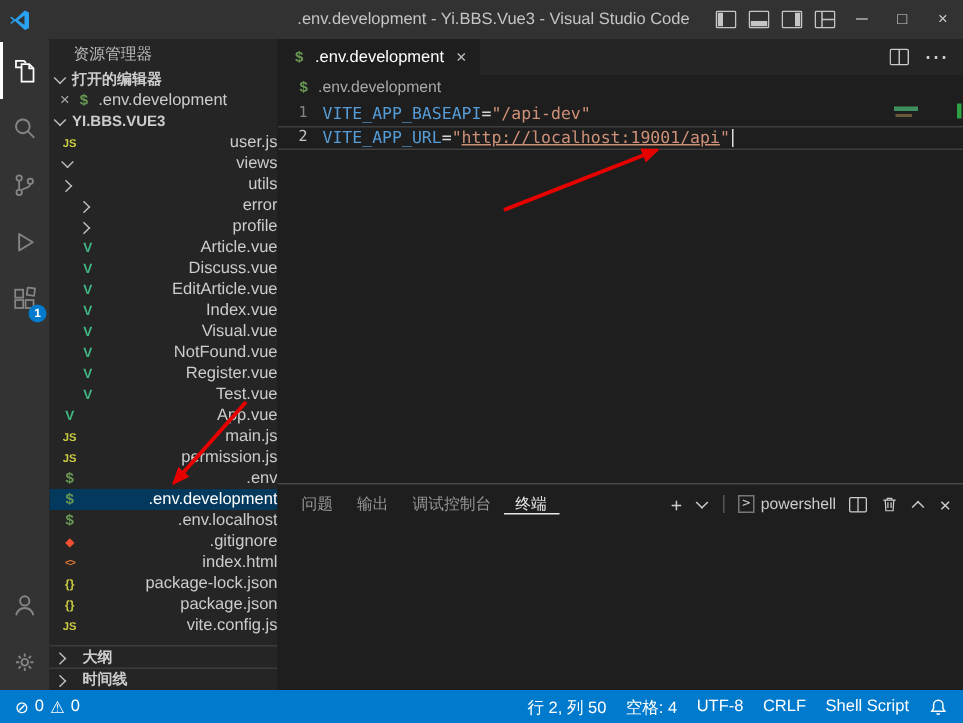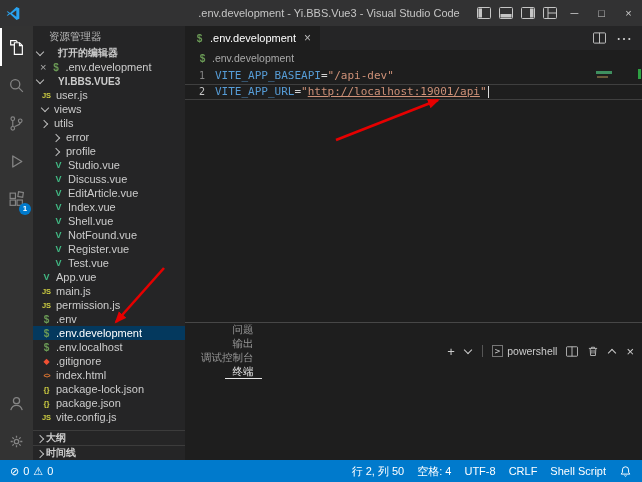--- a/index.html
+++ b/index.html
@@ -22,41 +22,41 @@
   .activitybar { flex:0 0 33px; background:#333333; display:flex; flex-direction:column; align-items:center; padding-top:2px; }
   .ab-icon { width:33px; height:38px; display:flex; align-items:center; justify-content:center; color:#858585; position:relative; }
   .ab-icon.active { color:#ffffff; box-shadow:inset 2px 0 0 #ffffff; }
   .ab-bottom { margin-top:auto; }
   .ab-badge { position:absolute; right:2px; bottom:3px; background:#007acc; color:#fff; width:12px; height:12px;
               border-radius:50%; font-size:8px; line-height:12px; text-align:center; font-weight:bold; }
 
   
   .sidebar { flex:0 0 152px; background:#252526; display:flex; flex-direction:column; font-size:11px; min-height:0; }
   .sb-title { flex:0 0 18px; line-height:20px; padding-left:16px; font-size:10.5px; color:#bbbbbb; white-space:nowrap; }
-  .sb-header { flex:0 0 14px; display:flex; align-items:center; gap:13px; padding-left:3px; font-size:10px; font-weight:bold; color:#cccccc; }
+  .sb-header { flex:0 0 14px; display:flex; align-items:center; gap:3px; padding-left:3px; font-size:10px; font-weight:bold; color:#cccccc; }
   .oe-item { flex:0 0 14px; display:flex; align-items:center; gap:4px; padding-left:7px; }
   .oe-close { color:#aaaaaa; font-size:11px; line-height:1; }
   .file-tree { flex:1; overflow:hidden; }
-  .tree-row { height:14px; display:flex; align-items:center; gap:4px; white-space:nowrap; cursor:pointer; }
+  .tree-row { height:14px; display:flex; align-items:center; gap:4px; white-space:nowrap; cursor:pointer;justify-content:space-between; }
   .tree-row.selected { background:#04395e; color:#ffffff; }
   .tree-label { font-size:11px; }
   .fi { flex:0 0 11px; width:11px; display:inline-flex; justify-content:center; align-items:center; font-size:9px; }
   .fi-js   { color:#cbcb41; font-weight:bold; font-size:7.5px; }
   .fi-vue  { color:#41b883; font-weight:bold; font-size:9px; }
   .fi-env  { color:#6a9955; font-weight:bold; font-size:10px; }
   .fi-git  { color:#f05033; font-size:8px; }
   .fi-html { color:#e37933; font-weight:bold; font-size:7px; letter-spacing:-1px; }
   .fi-json { color:#cbcb41; font-weight:bold; font-size:8px; }
   .fi-info { background:#519aba; color:#fff; border-radius:50%; flex:0 0 9px; width:9px; height:9px;
              font-size:7px; line-height:9px; text-align:center; font-style:italic; font-weight:bold; }
   .chev { flex:0 0 9px; width:9px; height:9px; position:relative; display:inline-block; }
   .chev::before { content:""; position:absolute; width:5px; height:5px; border-right:1px solid #bbbbbb; border-bottom:1px solid #bbbbbb; }
   .chev.right::before { transform:rotate(-45deg); left:0; top:2px; }
   .chev.down::before  { transform:rotate(45deg); left:1px; top:0; }
-  .sb-footer-row { flex:0 0 12px; border-top:1px solid #3c3c3c; display:flex; align-items:center; gap:0;
+  .sb-footer-row { flex:0 0 12px; border-top:1px solid #3c3c3c; display:flex; align-items:center; gap:9px;
                    padding-left:4px; font-size:10px; font-weight:bold; color:#cccccc; }
 
   
   .editor-col { flex:1; display:flex; flex-direction:column; min-width:0; background:#1e1e1e; }
   .tabbar { flex:0 0 24px; background:#252526; display:flex; align-items:stretch; }
   .tab { background:#1e1e1e; display:flex; align-items:center; gap:5px; padding:0 9px; font-size:11px; color:#ffffff; }
   .tab-close { color:#bbbbbb; font-size:12px; margin-left:3px; }
   .tab-actions { margin-left:auto; display:flex; align-items:center; gap:10px; padding-right:10px; color:#cccccc; }
   .breadcrumb { flex:0 0 16px; display:flex; align-items:center; gap:4px; padding-left:12px; font-size:10.5px; color:#a9a9a9; }
 
@@ -71,21 +71,21 @@
   .tok-link { text-decoration:underline;margin-top:29px; }
   .cursor { display:inline-block; width:1px; height:12px; background:#dddddd; margin-left:1px; vertical-align:middle; }
   .mm-mark { position:absolute; }
   .mm1 { top:5px;  right:30px; width:16px; height:3px; background:#3f8f5f; }
   .mm2 { top:10px; right:34px; width:11px; height:2px; background:#6b5a3a; }
   .mm3 { top:3px;  right:1px;  width:3px;  height:10px; background:#2ea043; }
 
   
   .panel { flex:0 0 138px; border-top:1px solid #474747; display:flex; flex-direction:column; min-height:0; }
   .panel-header { flex:0 0 26px; display:flex; align-items:stretch; padding:0 8px; }
-  .panel-tabs { display:flex; align-items:flex-end;flex-direction:column; }
+  .panel-tabs { display:flex; align-items:center; }
   .panel-tab { display:flex; align-items:center; padding:0 8px; font-size:10.5px; color:#969696; text-transform:uppercase; }
   .panel-tab.active { color:#e7e7e7; box-shadow:inset 0 -1px 0 #e7e7e7; }
   .panel-actions { margin-left:auto; display:flex; align-items:center; gap:9px; color:#cccccc; }
   .pa-glyph { font-size:13px; line-height:1; }
   .pa-sep { width:1px; height:12px; background:#555555; }
   .ps-item { display:flex; align-items:center; gap:4px; font-size:10.5px; }
   .ps-prompt { font-family:"DejaVu Sans Mono",monospace; font-size:9px; border:1px solid #777; padding:0 2px; line-height:10px; }
   .chev-u { width:9px; height:9px; position:relative; display:inline-block; }
   .chev-u::before { content:""; position:absolute; width:5px; height:5px; border-left:1px solid #ccc; border-top:1px solid #ccc; transform:rotate(45deg); left:1px; top:3px; }
   .chev-d2 { width:9px; height:9px; position:relative; display:inline-block; }
@@ -232,37 +232,37 @@
           <div class="tree-row" style="padding-left: 20px;">
             <span class="chev right"></span>
             <span class="tree-label">error</span>
           </div>
           <div class="tree-row" style="padding-left: 20px;">
             <span class="chev right"></span>
             <span class="tree-label">profile</span>
           </div>
           <div class="tree-row" style="padding-left: 20px;">
             <span class="fi fi-vue">V</span>
-            <span class="tree-label">Studio.vue</span>
+            <span class="tree-label">Article.vue</span>
           </div>
           <div class="tree-row" style="padding-left: 20px;">
             <span class="fi fi-vue">V</span>
             <span class="tree-label">Discuss.vue</span>
           </div>
           <div class="tree-row" style="padding-left: 20px;">
             <span class="fi fi-vue">V</span>
             <span class="tree-label">EditArticle.vue</span>
           </div>
           <div class="tree-row" style="padding-left: 20px;">
             <span class="fi fi-vue">V</span>
             <span class="tree-label">Index.vue</span>
           </div>
           <div class="tree-row" style="padding-left: 20px;">
             <span class="fi fi-vue">V</span>
-            <span class="tree-label">Shell.vue</span>
+            <span class="tree-label">Visual.vue</span>
           </div>
           <div class="tree-row" style="padding-left: 20px;">
             <span class="fi fi-vue">V</span>
             <span class="tree-label">NotFound.vue</span>
           </div>
           <div class="tree-row" style="padding-left: 20px;">
             <span class="fi fi-vue">V</span>
             <span class="tree-label">Register.vue</span>
           </div>
           <div class="tree-row" style="padding-left: 20px;">

